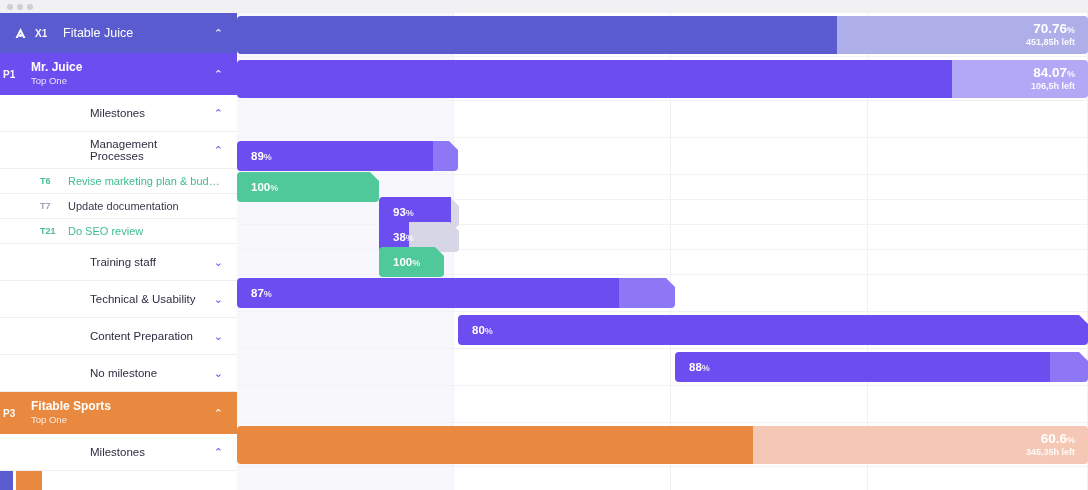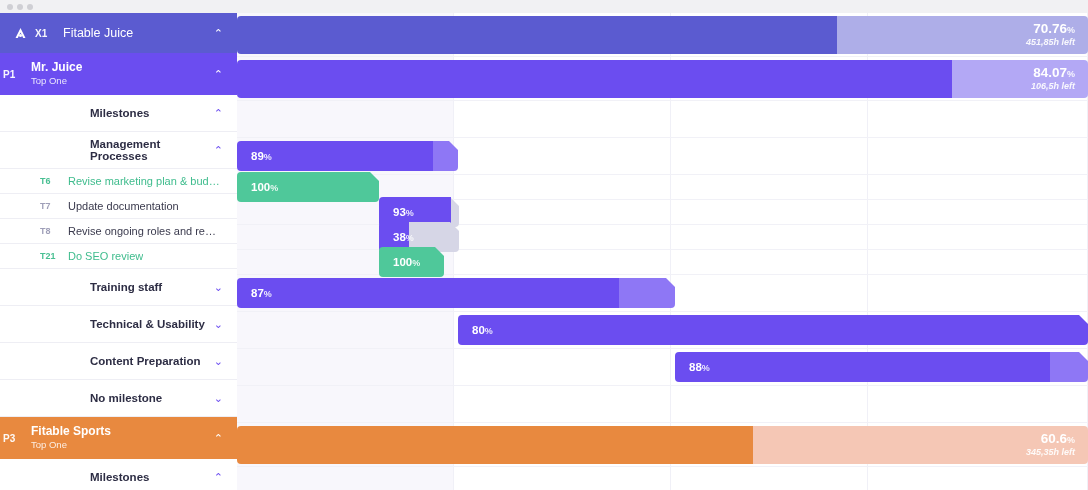--- a/index.html
+++ b/index.html
@@ -58,21 +58,21 @@
     font-size:10px; font-weight:bold; width:28px; flex:0 0 auto;
     opacity:.95;
   }
   .code.muted { color:#9a9ab5; font-weight:bold; font-size:9px; }
   .code.green { color:#3FBC8D; font-weight:bold; font-size:9px; }
   .code.white { color:#fff; }
   .ctitle { font-size:12.5px; font-weight:normal; }
   .ptitle-wrap { display:flex; flex-direction:column; justify-content:center; }
   .ptitle { font-size:12px; font-weight:bold; line-height:1.15; }
   .psub { font-size:9.5px; opacity:.85; line-height:1.3; }
-  .gtitle { font-size:11.5px; font-weight:bold; color:#2d2d44;padding-left:48px; }
+  .gtitle { font-size:11.5px; font-weight:normal; color:#2d2d44;padding-left:48px; }
   .ttitle { font-size:11px; color:#3a3a4d; overflow:hidden; white-space:nowrap; }
   .ttitle.green { color:#3FBC8D; }
 
   
   .gantt { position:absolute; left:237px; top:13px; width:851px; height:477px; background:#fff; }
   .gcols { position:absolute; inset:0; }
   .gcol { position:absolute; top:0; bottom:0; border-right:1px solid #f0f0f7; }
   .gcol.tint { background:#f8f7fc; }
   .grow { position:relative; width:100%; border-bottom:1px solid #f1f1f7; }
 
@@ -94,21 +94,21 @@
     padding-left:14px; white-space:nowrap;text-align:right;
   }
   .pct .u { font-size:9px; font-weight:bold; opacity:.85; }
 
   .summary {
     position:absolute; right:13px; top:50%; transform:translateY(-50%);
     text-align:right; z-index:4; color:#fff; line-height:1.25;
   }
   .summary .big { font-size:13.5px; font-weight:bold; }
   .summary .big .u { font-size:9px; opacity:.9; }
-  .summary .small { font-size:9px; opacity:.92; font-weight:bold;font-style:italic; }
+  .summary .small { font-size:9px; opacity:.92; font-weight:bold; }
 </style>
 </head>
 <body>
 
 <div id="app">
 
   <div class="titlebar">
     <span class="dot"></span>
     <span class="dot"></span>
     <span class="dot"></span>
@@ -149,24 +149,20 @@
       </div>
       <div class="row task">
         <span class="code green">T6</span>
         <span class="ttitle green">Revise marketing plan &amp; bud…</span>
       </div>
       <div class="row task">
         <span class="code muted">T7</span>
         <span class="ttitle">Update documentation</span>
       </div>
       <div class="row task">
-        <span class="code muted">T8</span>
-        <span class="ttitle">Revise ongoing roles and re…</span>
-      </div>
-      <div class="row task">
         <span class="code green">T21</span>
         <span class="ttitle green">Do SEO review</span>
       </div>
       <div class="row group">
         <span class="gtitle">Training staff</span>
         <span class="chev">⌄</span>
       </div>
       <div class="row group">
         <span class="gtitle">Technical &amp; Usability</span>
         <span class="chev">⌄</span>

